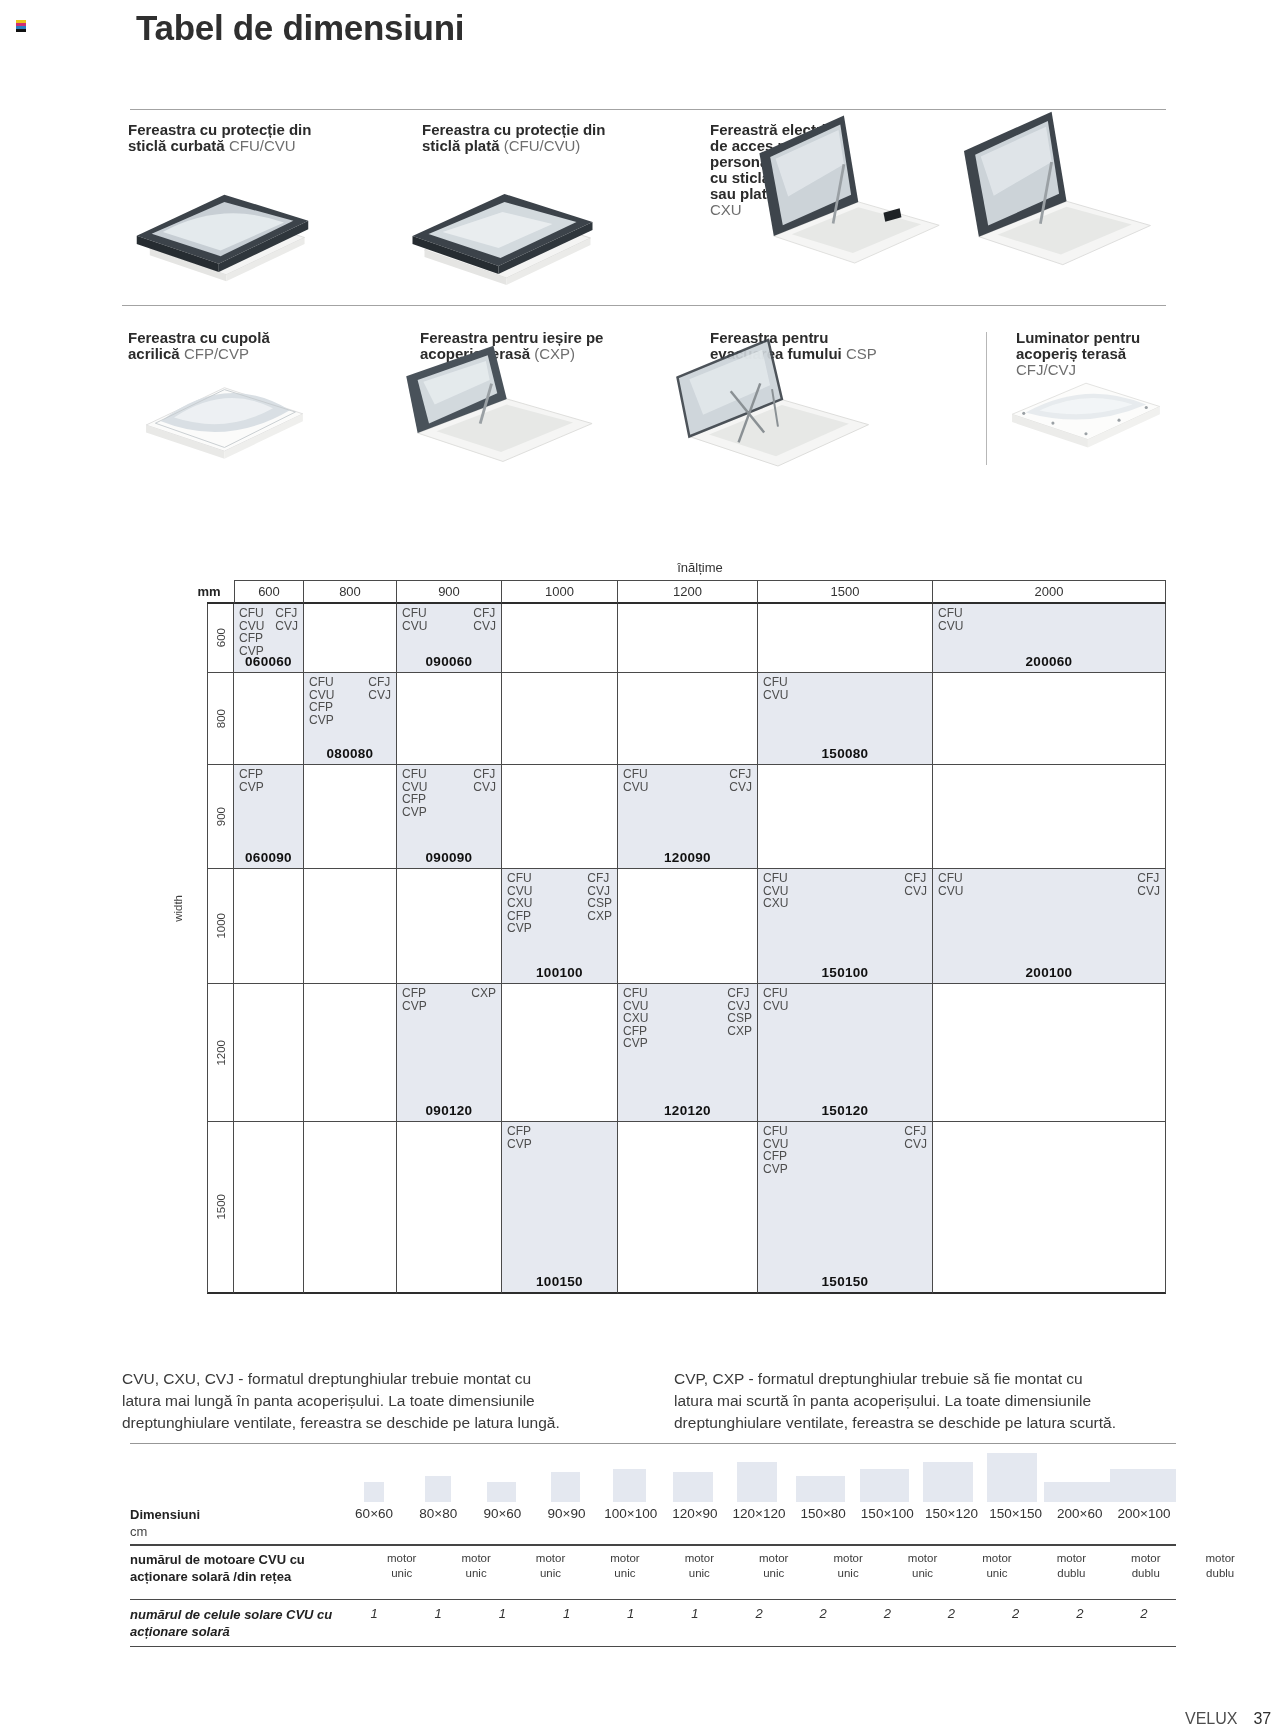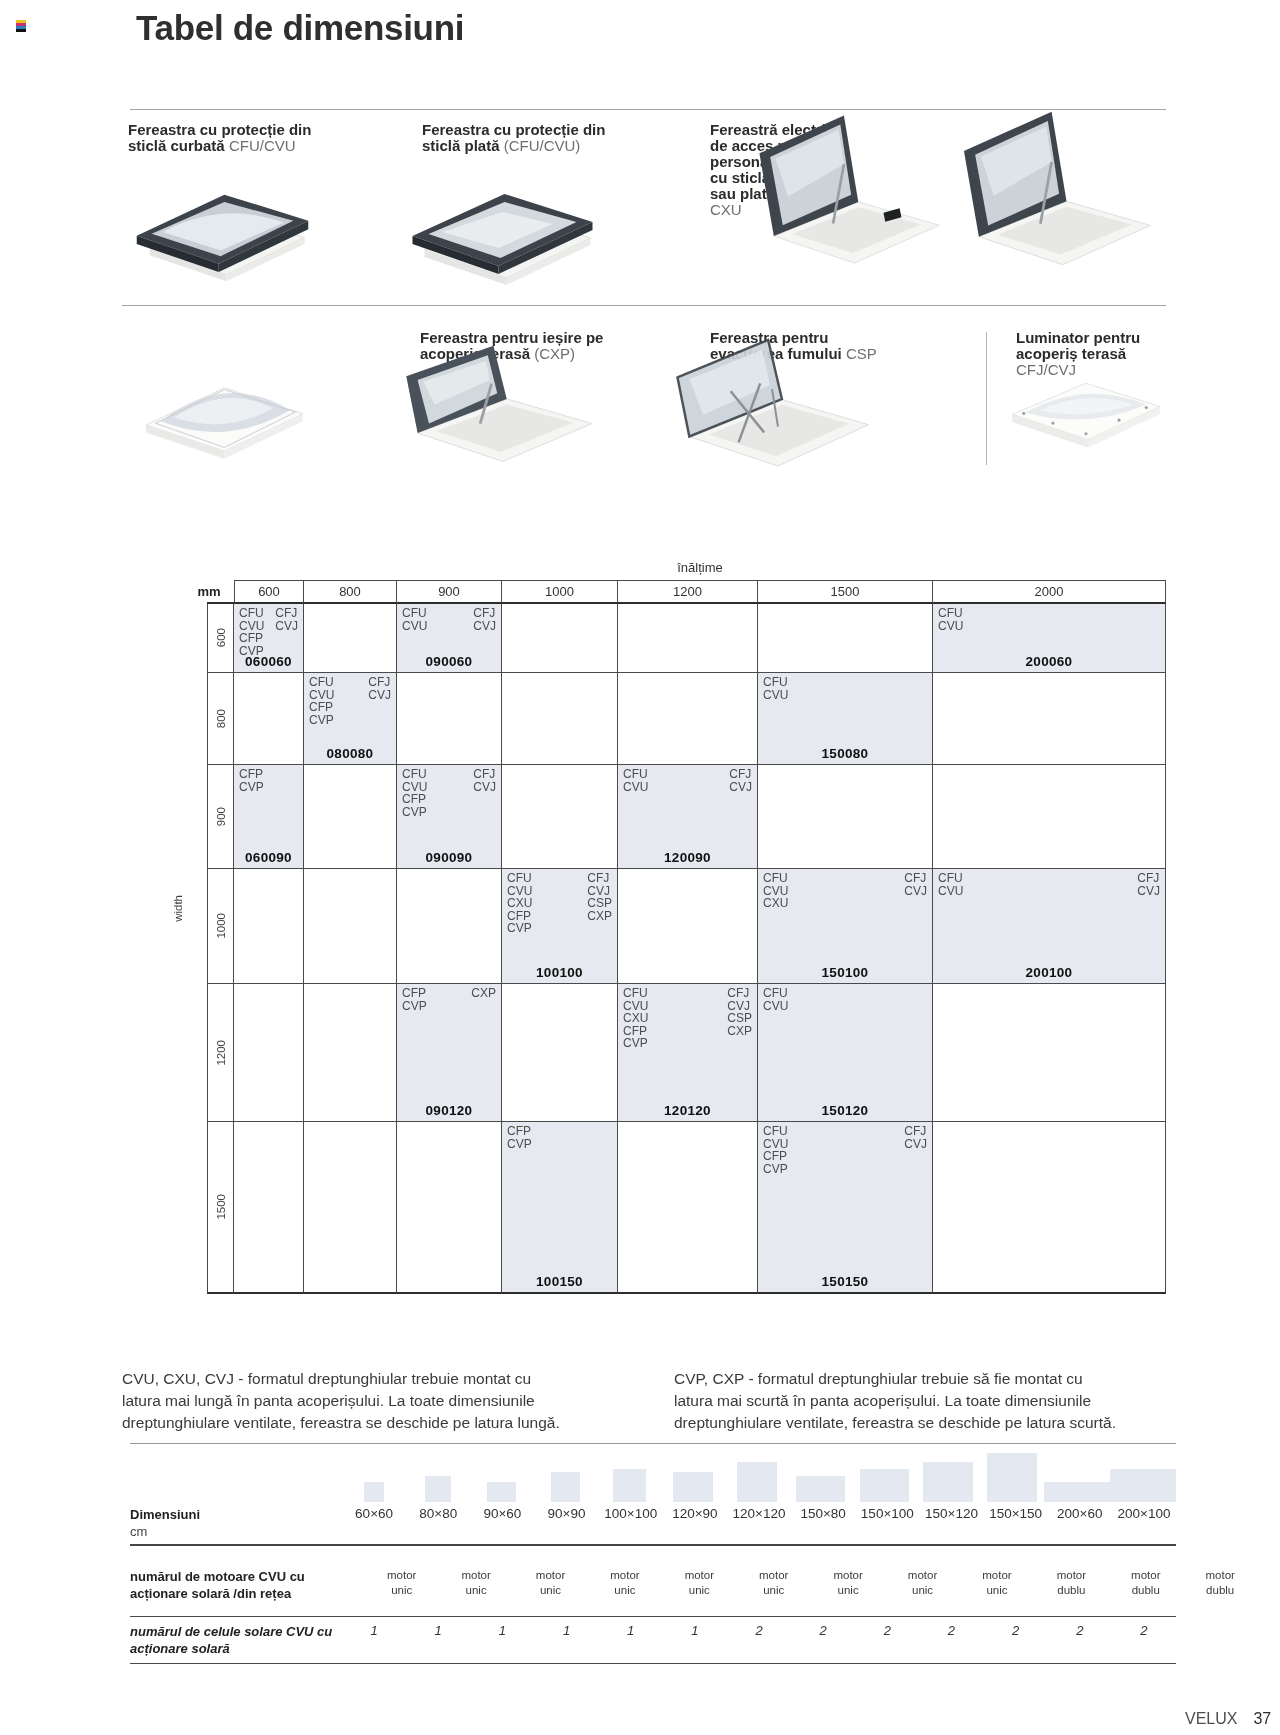--- a/index.html
+++ b/index.html
@@ -62,21 +62,21 @@
   .btcol{flex:1 1 0;display:flex;justify-content:center;}
   .bt-squares{height:52px;margin-top:6px;align-items:flex-end;}
   .bt-squares .btcol{align-items:flex-end;}
   .sq{background:#e4e8f0;}
   .bt-sizes{height:38px;margin-top:4px;}
   .btsize{font-size:13.5px;color:#333;align-items:flex-start;}
   .bl-b{font-weight:bold;font-size:13px;color:#222;line-height:17px;}
   .bl-r{font-size:13px;color:#444;line-height:17px;}
   .btrule{height:1px;background:#4a4a4a;}
   .btrule.thick{height:2px;background:#454545;}
-  .bt-motor{min-height:48px;padding-top:22px;gap:45px;}
+  .bt-motor{min-height:48px;padding-top:5px;gap:45px;}
   .btmotor{font-size:11.5px;line-height:14.5px;color:#3c3c3c;text-align:center;
            white-space:pre-line;align-items:flex-start;}
   .bt-cells{min-height:40px;padding-top:6px;font-style:italic;}
   .btnum{font-size:13px;color:#333;align-items:flex-start;}
 
   .footer{position:absolute;left:1185px;top:1710px;display:flex;gap:16px;
           font-size:16px;color:#4d4d4d;}
   .footer .pg{color:#2e2e2e;}
 </style>
 </head>
@@ -137,20 +137,22 @@
     <polygon points="38,136 106,157 182,125 112,106" fill="#e7e8e6"></polygon>
     <polygon points="2,46 96,4 112,100 18,138" fill="#3e454c"></polygon>
     <polygon points="14,50 92,14 104,92 28,126" fill="#ccd3d8"></polygon>
     <polygon points="20,52 90,20 96,58 34,94" fill="#e4e9ec" opacity="0.8"></polygon>
     <line x1="84" y1="124" x2="96" y2="58" stroke="#9aa0a4" stroke-width="3"></line>
   </svg>
 
   <div class="rule rule-mid"></div>
   <div class="vdivider"></div>
 
+  <div class="plabel" style="left:128px;top:330px;width:245px;"><span>Fereastra cu cupolă
+acrilică </span><span class="pcode">CFP/CVP</span></div>
   <div class="plabel" style="left:420px;top:330px;width:265px;"><span>Fereastra pentru ieșire pe
 acoperiș terasă </span><span class="pcode">(CXP)</span></div>
   <div class="plabel" style="left:710px;top:330px;width:245px;"><span>Fereastra pentru
 evacuarea fumului </span><span class="pcode">CSP</span></div>
   <div class="plabel" style="left:1016px;top:330px;width:165px;"><span>Luminator pentru
 acoperiș terasă </span><span class="pcode">CFJ/CVJ</span></div>
 
   <svg class="pimg" style="left:124px;top:356px;" width="200" height="112" viewBox="0 0 195 120">
     <polygon points="14,74 98,102 182,62 98,34" fill="#fbfbfa" stroke="#dedede"></polygon>
     <polygon points="14,74 14,82 98,110 98,102" fill="#e9e9e7"></polygon>

